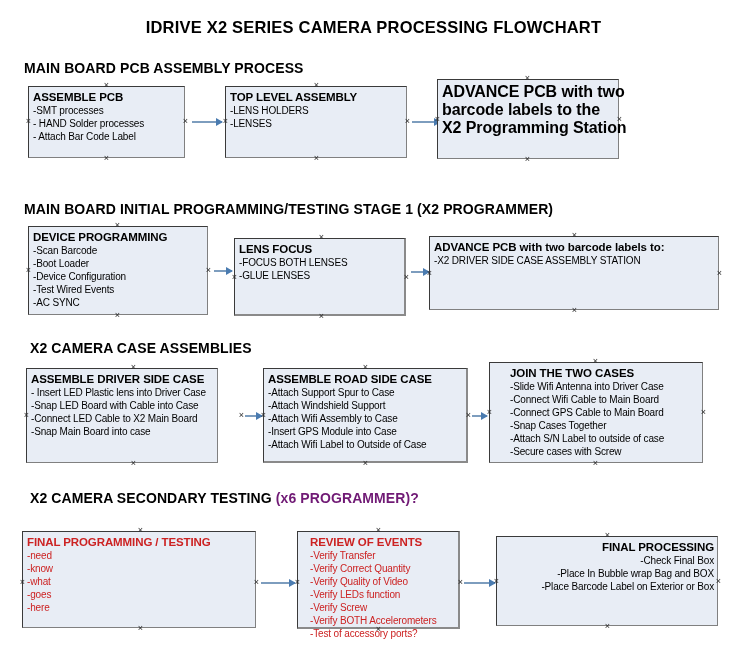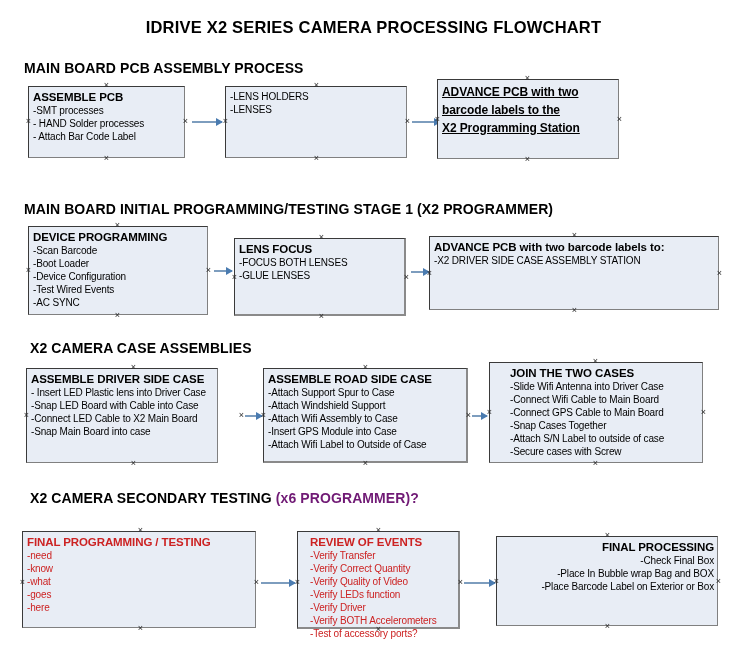--- a/index.html
+++ b/index.html
@@ -64,25 +64,24 @@
     white-space: nowrap;
     letter-spacing: -0.1px;
   }
   .node .ln {
     font-size: 10px;
     line-height: 13px;
     white-space: nowrap;
     letter-spacing: -0.15px;
   }
   .node.bold-body .ln {
-    font-size: 12px;
+    font-size: 16px;
     font-weight: bold;
     line-height: 18px;
     letter-spacing: -0.1px;
-    text-decoration: underline;
   }
   .node.red .ttl, .node.red .ln { color: #CC2222; }
   .node .ln.overflow {
     position: relative;
     z-index: 3;
   }
   
   .arrow {
     position: absolute;
     height: 2px;
@@ -132,20 +131,21 @@
     <div class="ln">- Attach Bar Code Label</div>
   </div>
   <div class="hx" style="left:103px; top:82px;"></div>
   <div class="hx" style="left:103px; top:155px;"></div>
   <div class="hx" style="left:25px; top:118px;"></div>
   <div class="hx" style="left:182px; top:118px;"></div>
 
   <div class="arrow" style="left:192px; top:121px; width:30px;"></div>
 
   <div class="node" style="left:225px; top:86px; width:182px; height:72px;">
+    <div class="ttl">TOP LEVEL ASSEMBLY</div>
     <div class="ln">-LENS HOLDERS</div>
     <div class="ln">-LENSES</div>
   </div>
   <div class="hx" style="left:313px; top:82px;"></div>
   <div class="hx" style="left:313px; top:155px;"></div>
   <div class="hx" style="left:222px; top:118px;"></div>
   <div class="hx" style="left:404px; top:118px;"></div>
 
   <div class="arrow" style="left:412px; top:121px; width:28px;"></div>
 
@@ -264,21 +264,21 @@
   <div class="hx" style="left:253px; top:579px;"></div>
 
   <div class="arrow" style="left:261px; top:582px; width:34px;"></div>
 
   <div class="node thick red" style="left:297px; top:531px; width:163px; height:98px;padding-left:12px;">
     <div class="ttl">REVIEW OF EVENTS</div>
     <div class="ln">-Verify Transfer</div>
     <div class="ln">-Verify Correct Quantity</div>
     <div class="ln">-Verify Quality of Video</div>
     <div class="ln">-Verify LEDs function</div>
-    <div class="ln">-Verify Driver</div>
+    <div class="ln">-Verify Screw</div>
     <div class="ln">-Verify BOTH Accelerometers</div>
     <div class="ln overflow">-Test of accessory ports?</div>
   </div>
   <div class="hx" style="left:375px; top:527px;"></div>
   <div class="hx" style="left:375px; top:626px;"></div>
   <div class="hx" style="left:294px; top:579px;"></div>
   <div class="hx" style="left:457px; top:579px;"></div>
 
   <div class="arrow" style="left:464px; top:582px; width:31px;"></div>
 

